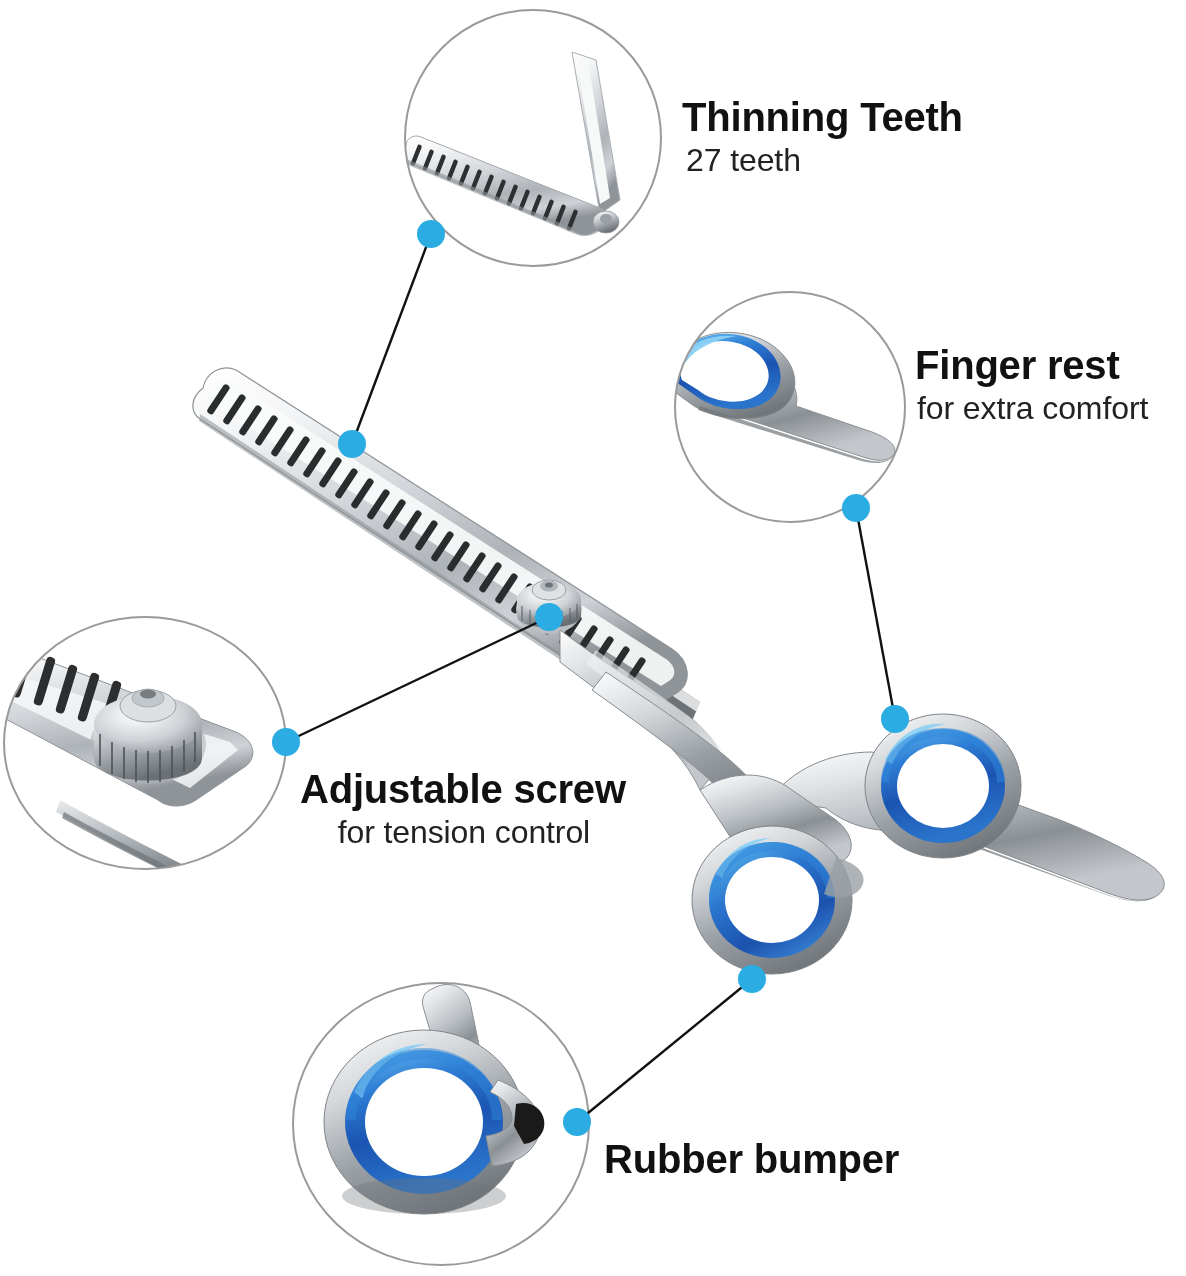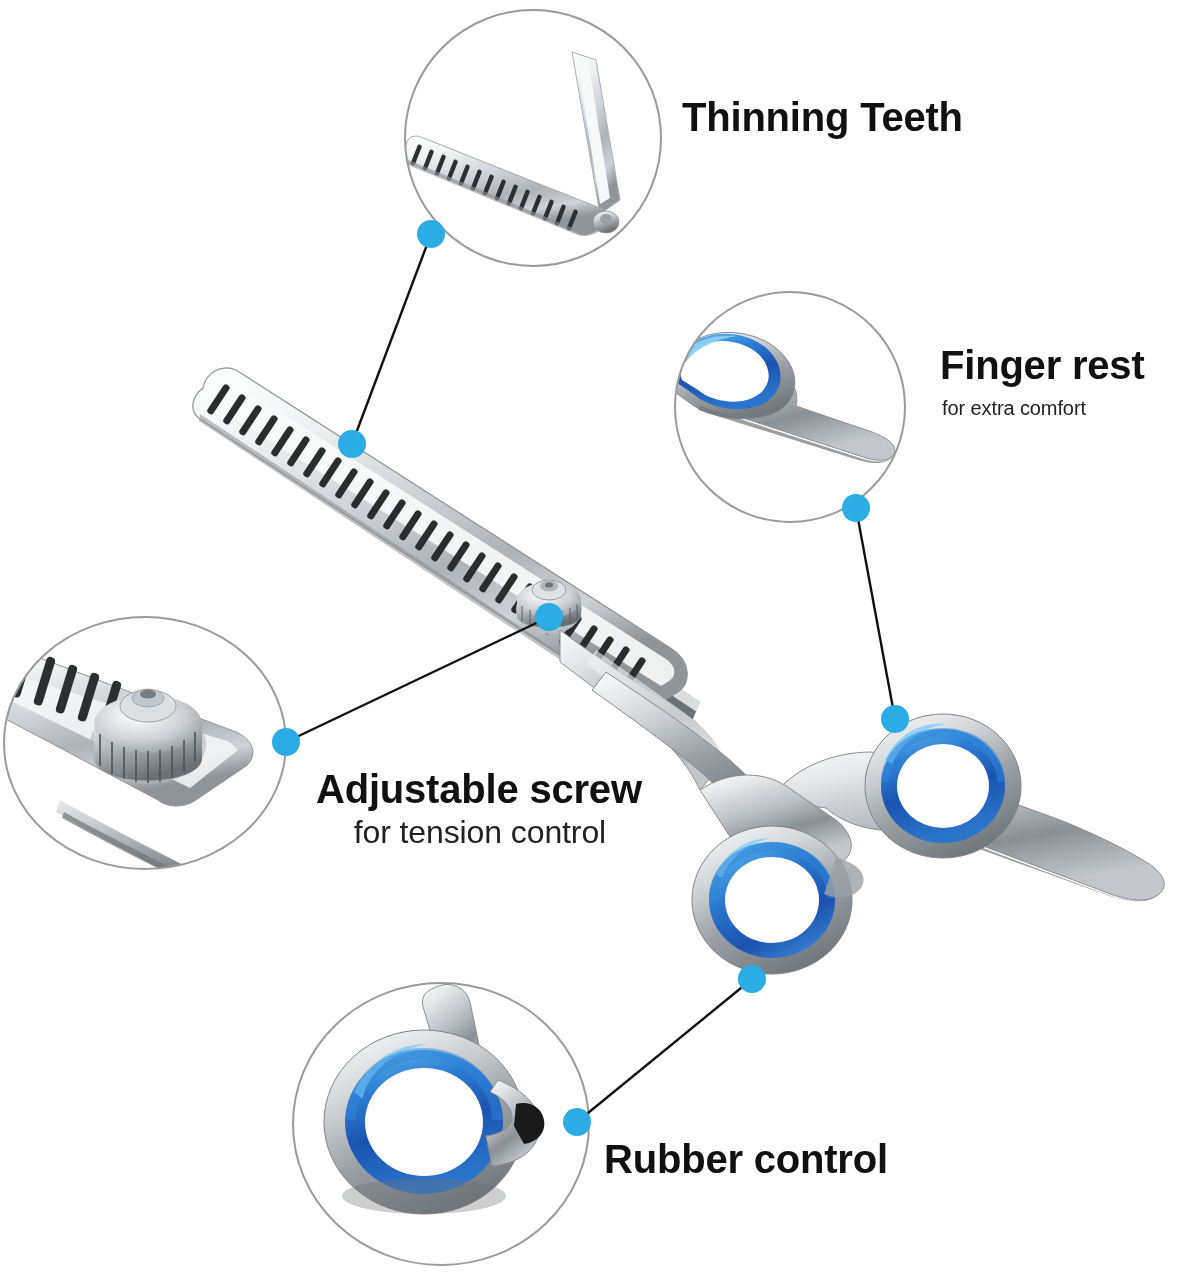--- a/index.html
+++ b/index.html
@@ -35,25 +35,25 @@
     font-family: "Liberation Sans", sans-serif;
     font-weight: normal;
     color: #222222;
     letter-spacing: -0.1px;
   }
   
   #label-thinning-teeth { left: 682px; top: 94px; }
   #label-thinning-teeth .callout-title { font-size: 40px; line-height: 46px; }
   #label-thinning-teeth .callout-sub  { font-size: 32px; line-height: 40px; margin-left: 4px; }
 
-  #label-finger-rest { left: 940px; top: 342px; }
+  #label-finger-rest { left: 915px; top: 342px; }
   #label-finger-rest .callout-title { font-size: 40px; line-height: 46px; }
-  #label-finger-rest .callout-sub  { font-size: 20px; line-height: 40px; margin-left: 2px; }
-
-  #label-adjustable-screw { left: 316px; top: 766px; }
+  #label-finger-rest .callout-sub  { font-size: 32px; line-height: 40px; margin-left: 2px; }
+
+  #label-adjustable-screw { left: 300px; top: 766px; }
   #label-adjustable-screw .callout-title { font-size: 40px; line-height: 46px; }
   #label-adjustable-screw .callout-sub  { font-size: 32px; line-height: 40px; margin-left: 2px; text-align: center; }
 
   #label-rubber-bumper { left: 604px; top: 1136px; }
   #label-rubber-bumper .callout-title { font-size: 40px; line-height: 46px; }
   #label-rubber-bumper .callout-sub  { font-size: 32px; line-height: 40px; margin-left: 30px; }
 </style>
 </head>
 <body>
 
@@ -332,29 +332,30 @@
       <circle cx="895" cy="719" r="14" fill="#2BACE3"></circle>
       <circle cx="286" cy="742" r="14" fill="#2BACE3"></circle>
       <circle cx="549" cy="617" r="14" fill="#2BACE3"></circle>
       <circle cx="577" cy="1122" r="14" fill="#2BACE3"></circle>
       <circle cx="752" cy="979" r="14" fill="#2BACE3"></circle>
     </g>
   </svg>
 
   <div class="callout-text" id="label-thinning-teeth">
     <div class="callout-title">Thinning Teeth</div>
+    <div class="callout-sub">27 teeth</div>
   </div>
 
   <div class="callout-text" id="label-finger-rest">
     <div class="callout-title">Finger rest</div>
     <div class="callout-sub">for extra comfort</div>
   </div>
 
   <div class="callout-text" id="label-adjustable-screw">
     <div class="callout-title">Adjustable screw</div>
     <div class="callout-sub">for tension control</div>
   </div>
 
   <div class="callout-text" id="label-rubber-bumper">
-    <div class="callout-title">Rubber control</div>
+    <div class="callout-title">Rubber bumper</div>
   </div>
 
 </div>
 
 </body></html>

